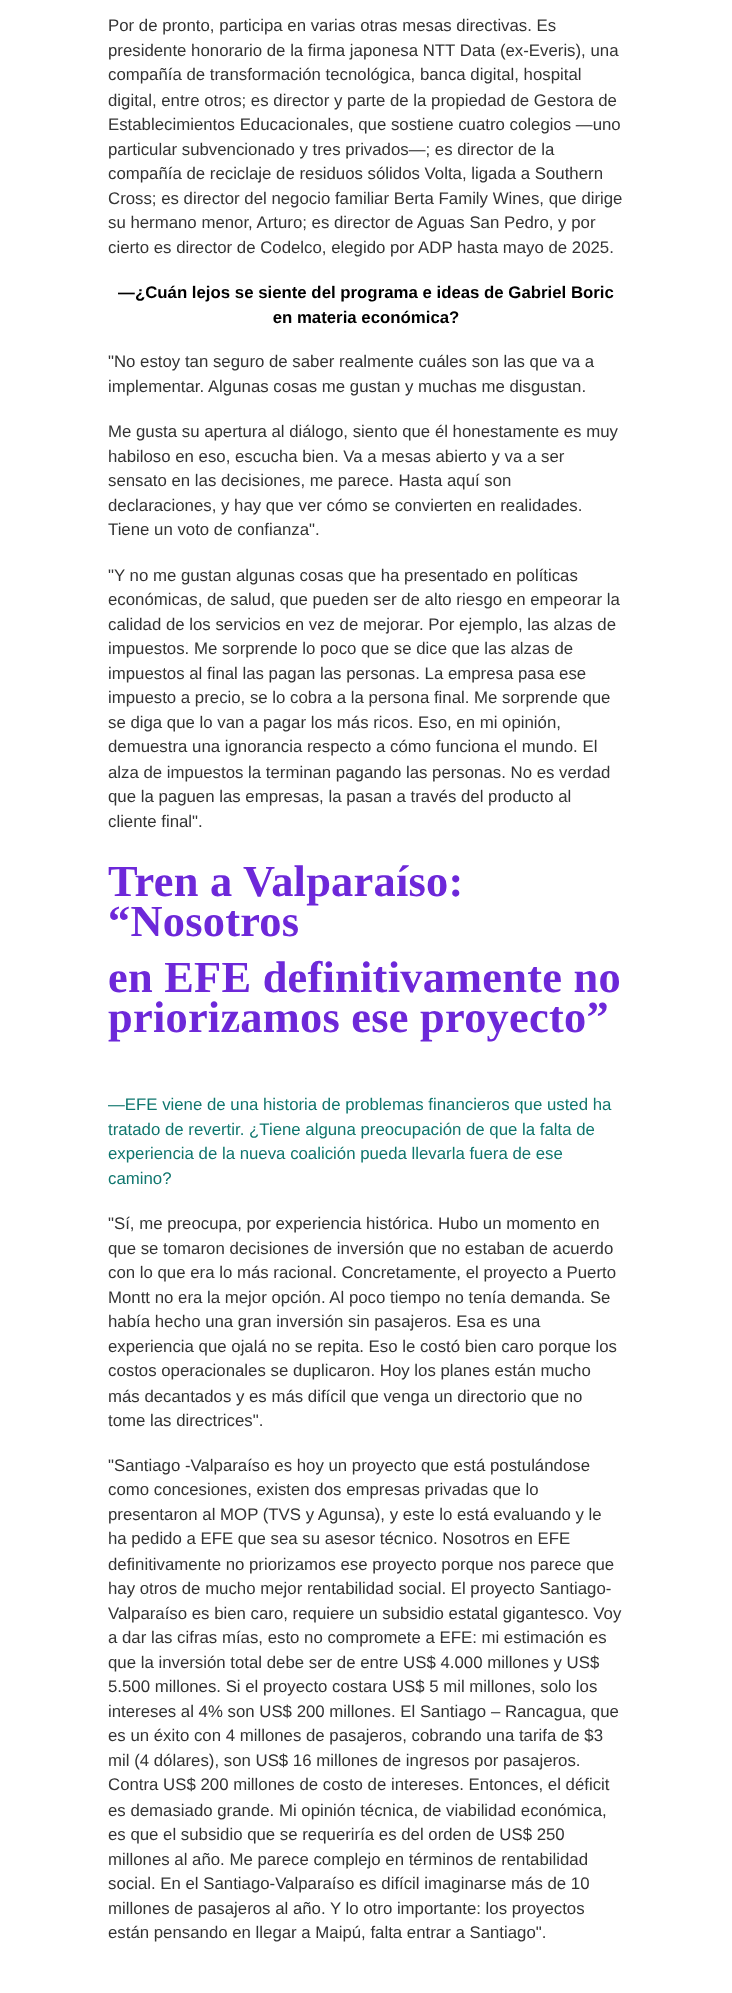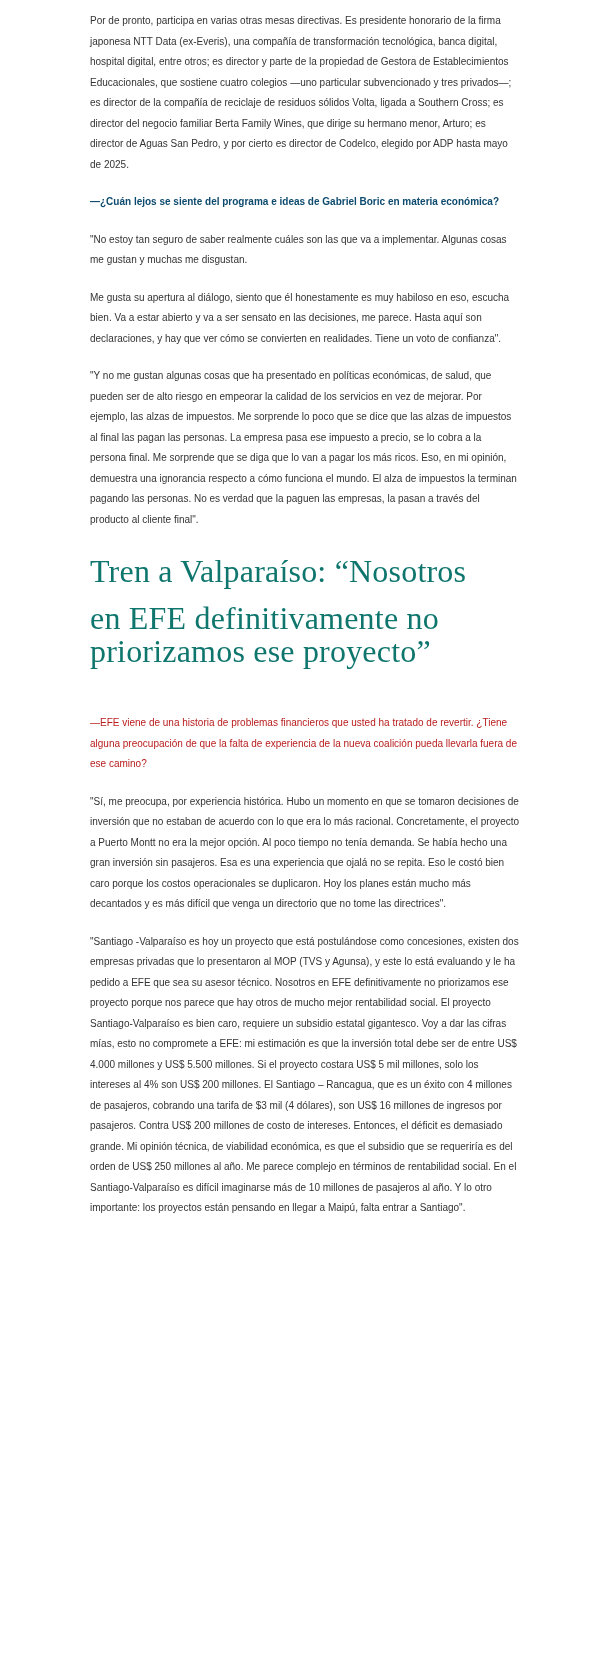--- a/index.html
+++ b/index.html
@@ -13,62 +13,63 @@
     font-family: "Liberation Sans", sans-serif;
   }
   .article-body {
     width: 430px;
     margin: 0 auto;
     padding: 11px 0 20px 0;
     box-sizing: border-box;
   }
   .para {
     font-family: "Liberation Sans", sans-serif;
-    font-size: 10px;
+    font-size: 14px;
     line-height: 20.5px;
     color: #333333;
     margin: 0 0 17px 0;
     text-align: left;
   }
   .question {
     font-weight: 700;
-    color: #0c4a6e;
+    color: #000000;
+    text-align: center;
   }
   .question-plain {
     font-weight: 400;
-    color: #b91c1c;
+    color: #0f766e;
     margin-top: 45px;
   }
   .heading {
     font-family: "Liberation Serif", serif;
-    font-size: 32px;
+    font-size: 37px;
     line-height: 33px;
-    font-weight: 400;
-    color: #0f766e;
+    font-weight: 700;
+    color: #6d28d9;
     letter-spacing: 0.2px;
   }
   .heading-line-1 {
     margin: 25px 0 14px 0;
   }
   .heading-line-2 {
     margin: 0 0 7px 0;
   }
 </style>
 </head>
 <body>
 
 <article class="article-body">
 
   <p class="para">Por de pronto, participa en varias otras mesas directivas. Es presidente honorario de la firma japonesa NTT Data (ex-Everis), una compañía de transformación tecnológica, banca digital, hospital digital, entre otros; es director y parte de la propiedad de Gestora de Establecimientos Educacionales, que sostiene cuatro colegios —uno particular subvencionado y tres privados—; es director de la compañía de reciclaje de residuos sólidos Volta, ligada a Southern Cross; es director del negocio familiar Berta Family Wines, que dirige su hermano menor, Arturo; es director de Aguas San Pedro, y por cierto es director de Codelco, elegido por ADP hasta mayo de 2025.</p>
 
   <p class="para question">—¿Cuán lejos se siente del programa e ideas de Gabriel Boric en materia económica?</p>
 
   <p class="para">"No estoy tan seguro de saber realmente cuáles son las que va a implementar. Algunas cosas me gustan y muchas me disgustan.</p>
 
-  <p class="para">Me gusta su apertura al diálogo, siento que él honestamente es muy habiloso en eso, escucha bien. Va a estar abierto y va a ser sensato en las decisiones, me parece. Hasta aquí son declaraciones, y hay que ver cómo se convierten en realidades. Tiene un voto de confianza".</p>
+  <p class="para">Me gusta su apertura al diálogo, siento que él honestamente es muy habiloso en eso, escucha bien. Va a mesas abierto y va a ser sensato en las decisiones, me parece. Hasta aquí son declaraciones, y hay que ver cómo se convierten en realidades. Tiene un voto de confianza".</p>
 
   <p class="para">"Y no me gustan algunas cosas que ha presentado en políticas económicas, de salud, que pueden ser de alto riesgo en empeorar la calidad de los servicios en vez de mejorar. Por ejemplo, las alzas de impuestos. Me sorprende lo poco que se dice que las alzas de impuestos al final las pagan las personas. La empresa pasa ese impuesto a precio, se lo cobra a la persona final. Me sorprende que se diga que lo van a pagar los más ricos. Eso, en mi opinión, demuestra una ignorancia respecto a cómo funciona el mundo. El alza de impuestos la terminan pagando las personas. No es verdad que la paguen las empresas, la pasan a través del producto al cliente final".</p>
 
   <h2 class="heading heading-line-1">Tren a Valparaíso: “Nosotros</h2>
 
   <h2 class="heading heading-line-2">en EFE definitivamente no priorizamos ese proyecto”</h2>
 
   <p class="para question-plain">—EFE viene de una historia de problemas financieros que usted ha tratado de revertir. ¿Tiene alguna preocupación de que la falta de experiencia de la nueva coalición pueda llevarla fuera de ese camino?</p>
 
   <p class="para">"Sí, me preocupa, por experiencia histórica. Hubo un momento en que se tomaron decisiones de inversión que no estaban de acuerdo con lo que era lo más racional. Concretamente, el proyecto a Puerto Montt no era la mejor opción. Al poco tiempo no tenía demanda. Se había hecho una gran inversión sin pasajeros. Esa es una experiencia que ojalá no se repita. Eso le costó bien caro porque los costos operacionales se duplicaron. Hoy los planes están mucho más decantados y es más difícil que venga un directorio que no tome las directrices".</p>

